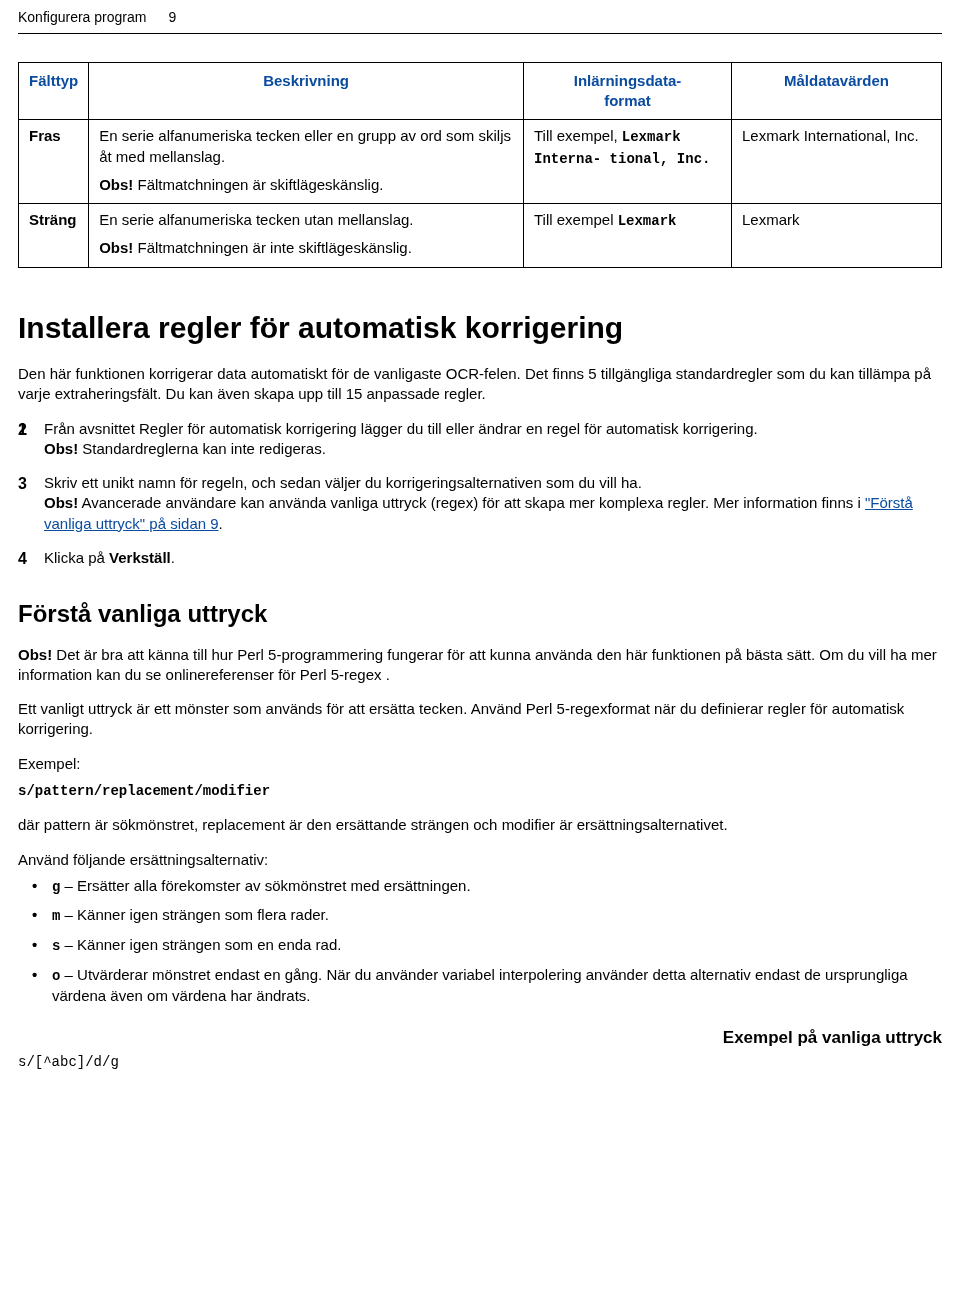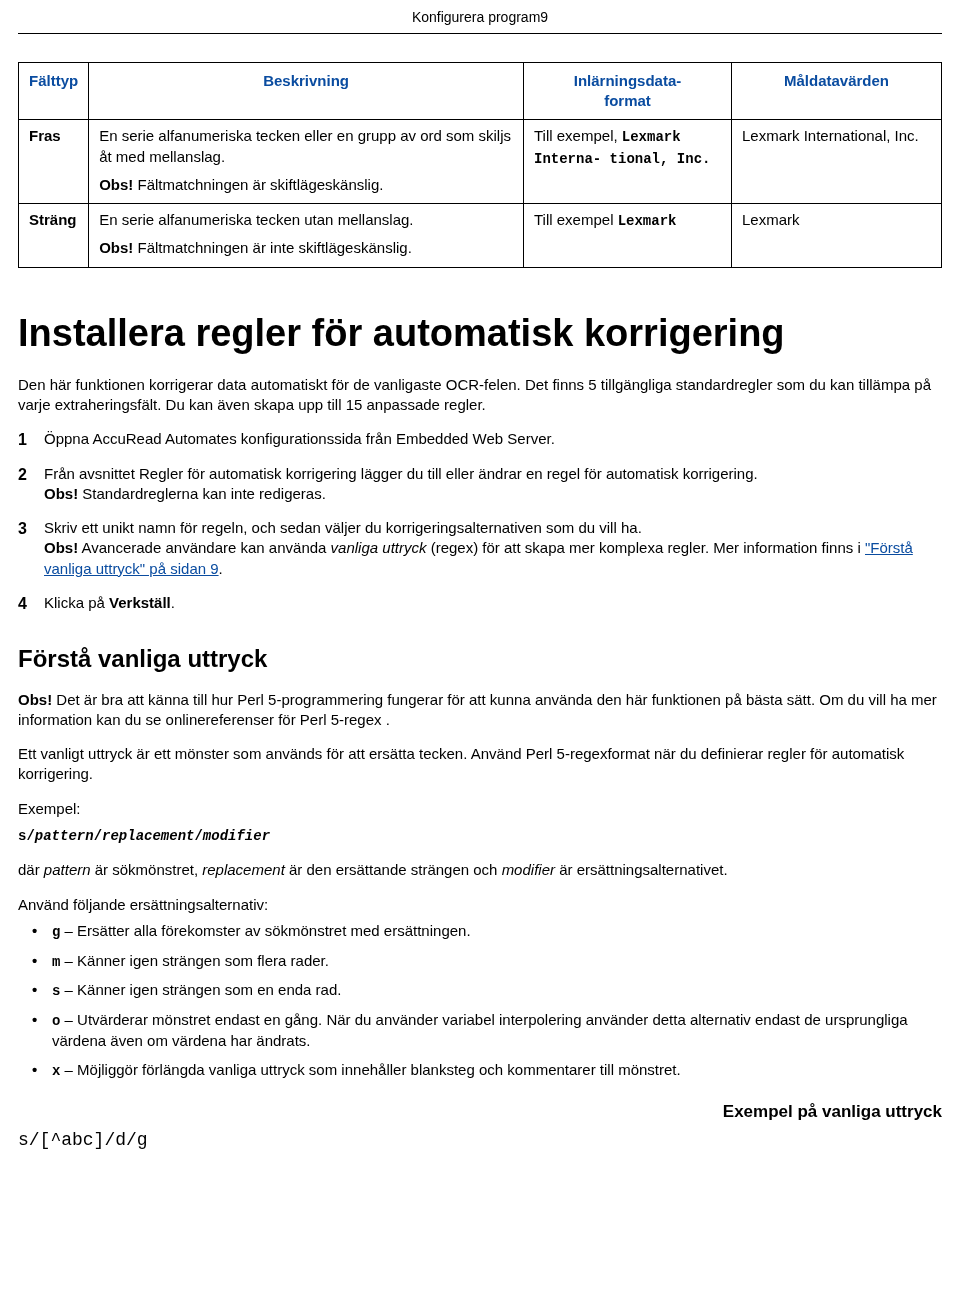--- a/index.html
+++ b/index.html
@@ -5,35 +5,35 @@
   * { box-sizing: border-box; margin: 0; padding: 0; }
   body {
     font-family: Arial, Helvetica, sans-serif;
     font-size: 15px;
     color: #000;
     background: #fff;
     width: 960px;
     padding: 8px 18px 20px 18px;
     line-height: 1.35;
   }
-  .header-row { display: flex; justify-content: center; margin-bottom: 6px; font-size: 14px; }
+  .header-row { display: flex; justify-content: flex-start; margin-bottom: 6px; font-size: 14px; gap: 22px; }
   hr.top-rule { border: none; border-top: 1px solid #000; margin-bottom: 28px; }
 
   table.info { border-collapse: collapse; width: 100%; margin-bottom: 40px; border: 1px solid #000; }
   table.info th, table.info td { border: 1px solid #000; vertical-align: top; padding: 6px 10px 8px 10px; margin-top: 16px; }
   table.info th { font-weight: bold; color: #0a4ca0; text-align: left; font-size: 15px; padding-top:8px; padding-bottom:8px; }
   table.info th.center { text-align: center; }
   .col-falttyp { width: 70px; }
   .col-inl { width: 208px; }
   .col-mal { width: 210px; }
   .mono { font-family: "Courier New", Courier, monospace; font-weight: bold; font-size: 14px; line-height: 1.4; }
   .bold { font-weight: bold; }
-  .italic { font-style: italic; }
+  .italic { }
 
-  h1.section { font-size: 38px; font-weight: bold; margin: 0 0 16px 0; }
+  h1.section { font-size: 30px; font-weight: bold; margin: 0 0 16px 0; }
   h2.sub { font-size: 24px; font-weight: bold; margin: 30px 0 14px 0; }
   h3.exhead { font-size: 17px; font-weight: bold; margin: 20px 0 4px 0; text-align: right; }
 
   p { margin: 0 0 14px 0; }
   p.tight { margin: 0 0 6px 0; }
 
   ol.steps { list-style: none; padding-left: 26px; margin: 0 0 14px 0; counter-reset: step; }
   ol.steps > li { position: relative; margin-bottom: 14px; }
   ol.steps > li .num { position: absolute; left: -26px; top: 0; font-weight: bold; font-size: 16px; }
   ol.steps .indent { }
@@ -86,21 +86,20 @@
   </tr>
 </tbody>
   </table>
 
 <h1 class="section">Installera regler för automatisk korrigering</h1>
 <p>Den här funktionen korrigerar data automatiskt för de vanligaste OCR-felen. Det finns 5 tillgängliga standardregler som du kan tillämpa på varje extraheringsfält. Du kan även skapa upp till 15 anpassade regler.</p>
 
 <ol class="steps">
   <li>
     <span class="num">1</span>
-    <span>Öppna AccuRead Automates konfigurationssida från Embedded Web Server.</span>
   </li>
   <li>
     <span class="num">2</span>
     <span>Från avsnittet Regler för automatisk korrigering lägger du till eller ändrar en regel för automatisk korrigering.</span>
     <div class="indent"><span class="bold">Obs!</span><span> Standardreglerna kan inte redigeras.</span></div>
   </li>
   <li>
     <span class="num">3</span>
     <span>Skriv ett unikt namn för regeln, och sedan väljer du korrigeringsalternativen som du vill ha.</span>
     <div class="indent">
@@ -128,17 +127,16 @@
   <span>där </span><span class="italic">pattern</span><span> är sökmönstret, </span><span class="italic">replacement</span><span> är den ersättande strängen och </span><span class="italic">modifier</span><span> är ersättningsalternativet.</span>
 </p>
 
 <p class="tight">Använd följande ersättningsalternativ:</p>
 
 <ul class="bullets">
   <li><span class="mono">g</span><span> – Ersätter alla förekomster av sökmönstret med ersättningen.</span></li>
   <li><span class="mono">m</span><span> – Känner igen strängen som flera rader.</span></li>
   <li><span class="mono">s</span><span> – Känner igen strängen som en enda rad.</span></li>
   <li><span class="mono">o</span><span> – Utvärderar mönstret endast en gång. När du använder variabel interpolering använder detta alternativ endast de ursprungliga värdena även om värdena har ändrats.</span></li>
-  <li><span class="mono">x</span><span> – Möjliggör förlängda vanliga uttryck som innehåller blanksteg och kommentarer till mönstret.</span></li>
 </ul>
 
 <h3 class="exhead">Exempel på vanliga uttryck</h3>
-<div style="font-family:'Courier New',monospace;font-size:18px;">s/[^abc]/d/g</div>
+<div style="font-family:'Courier New',monospace;font-size:14px;">s/[^abc]/d/g</div>
 
 </body></html>

